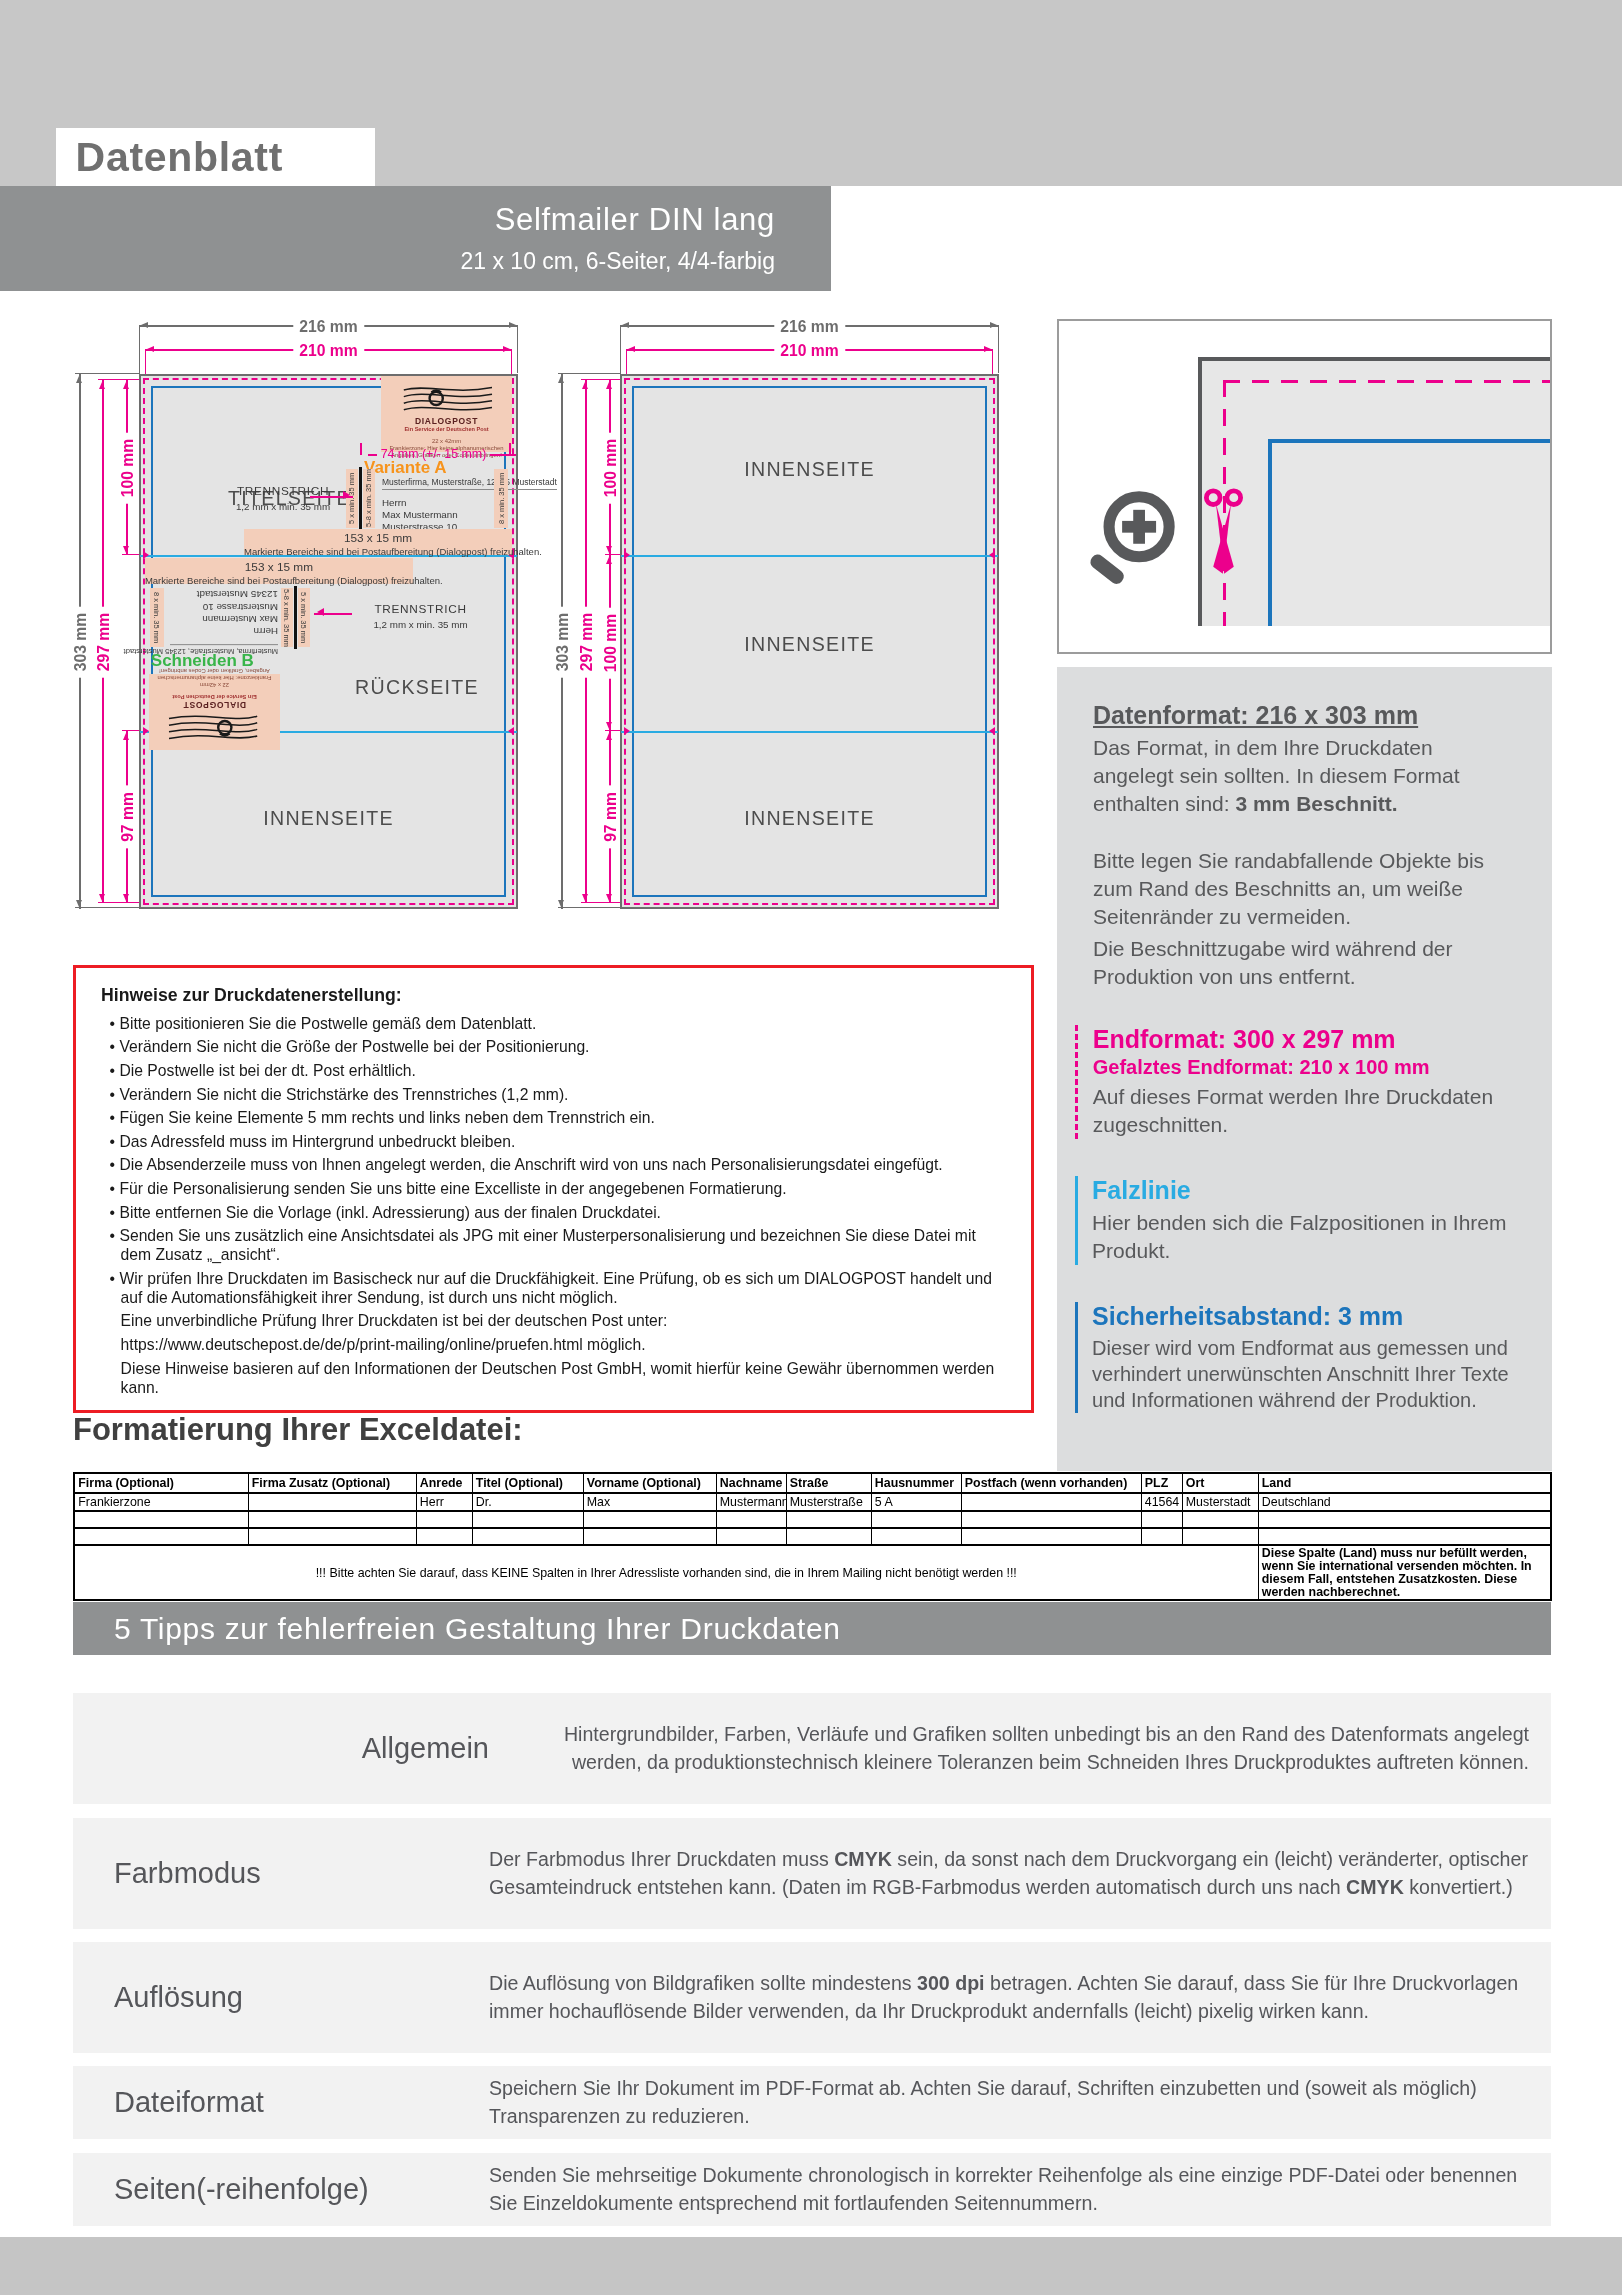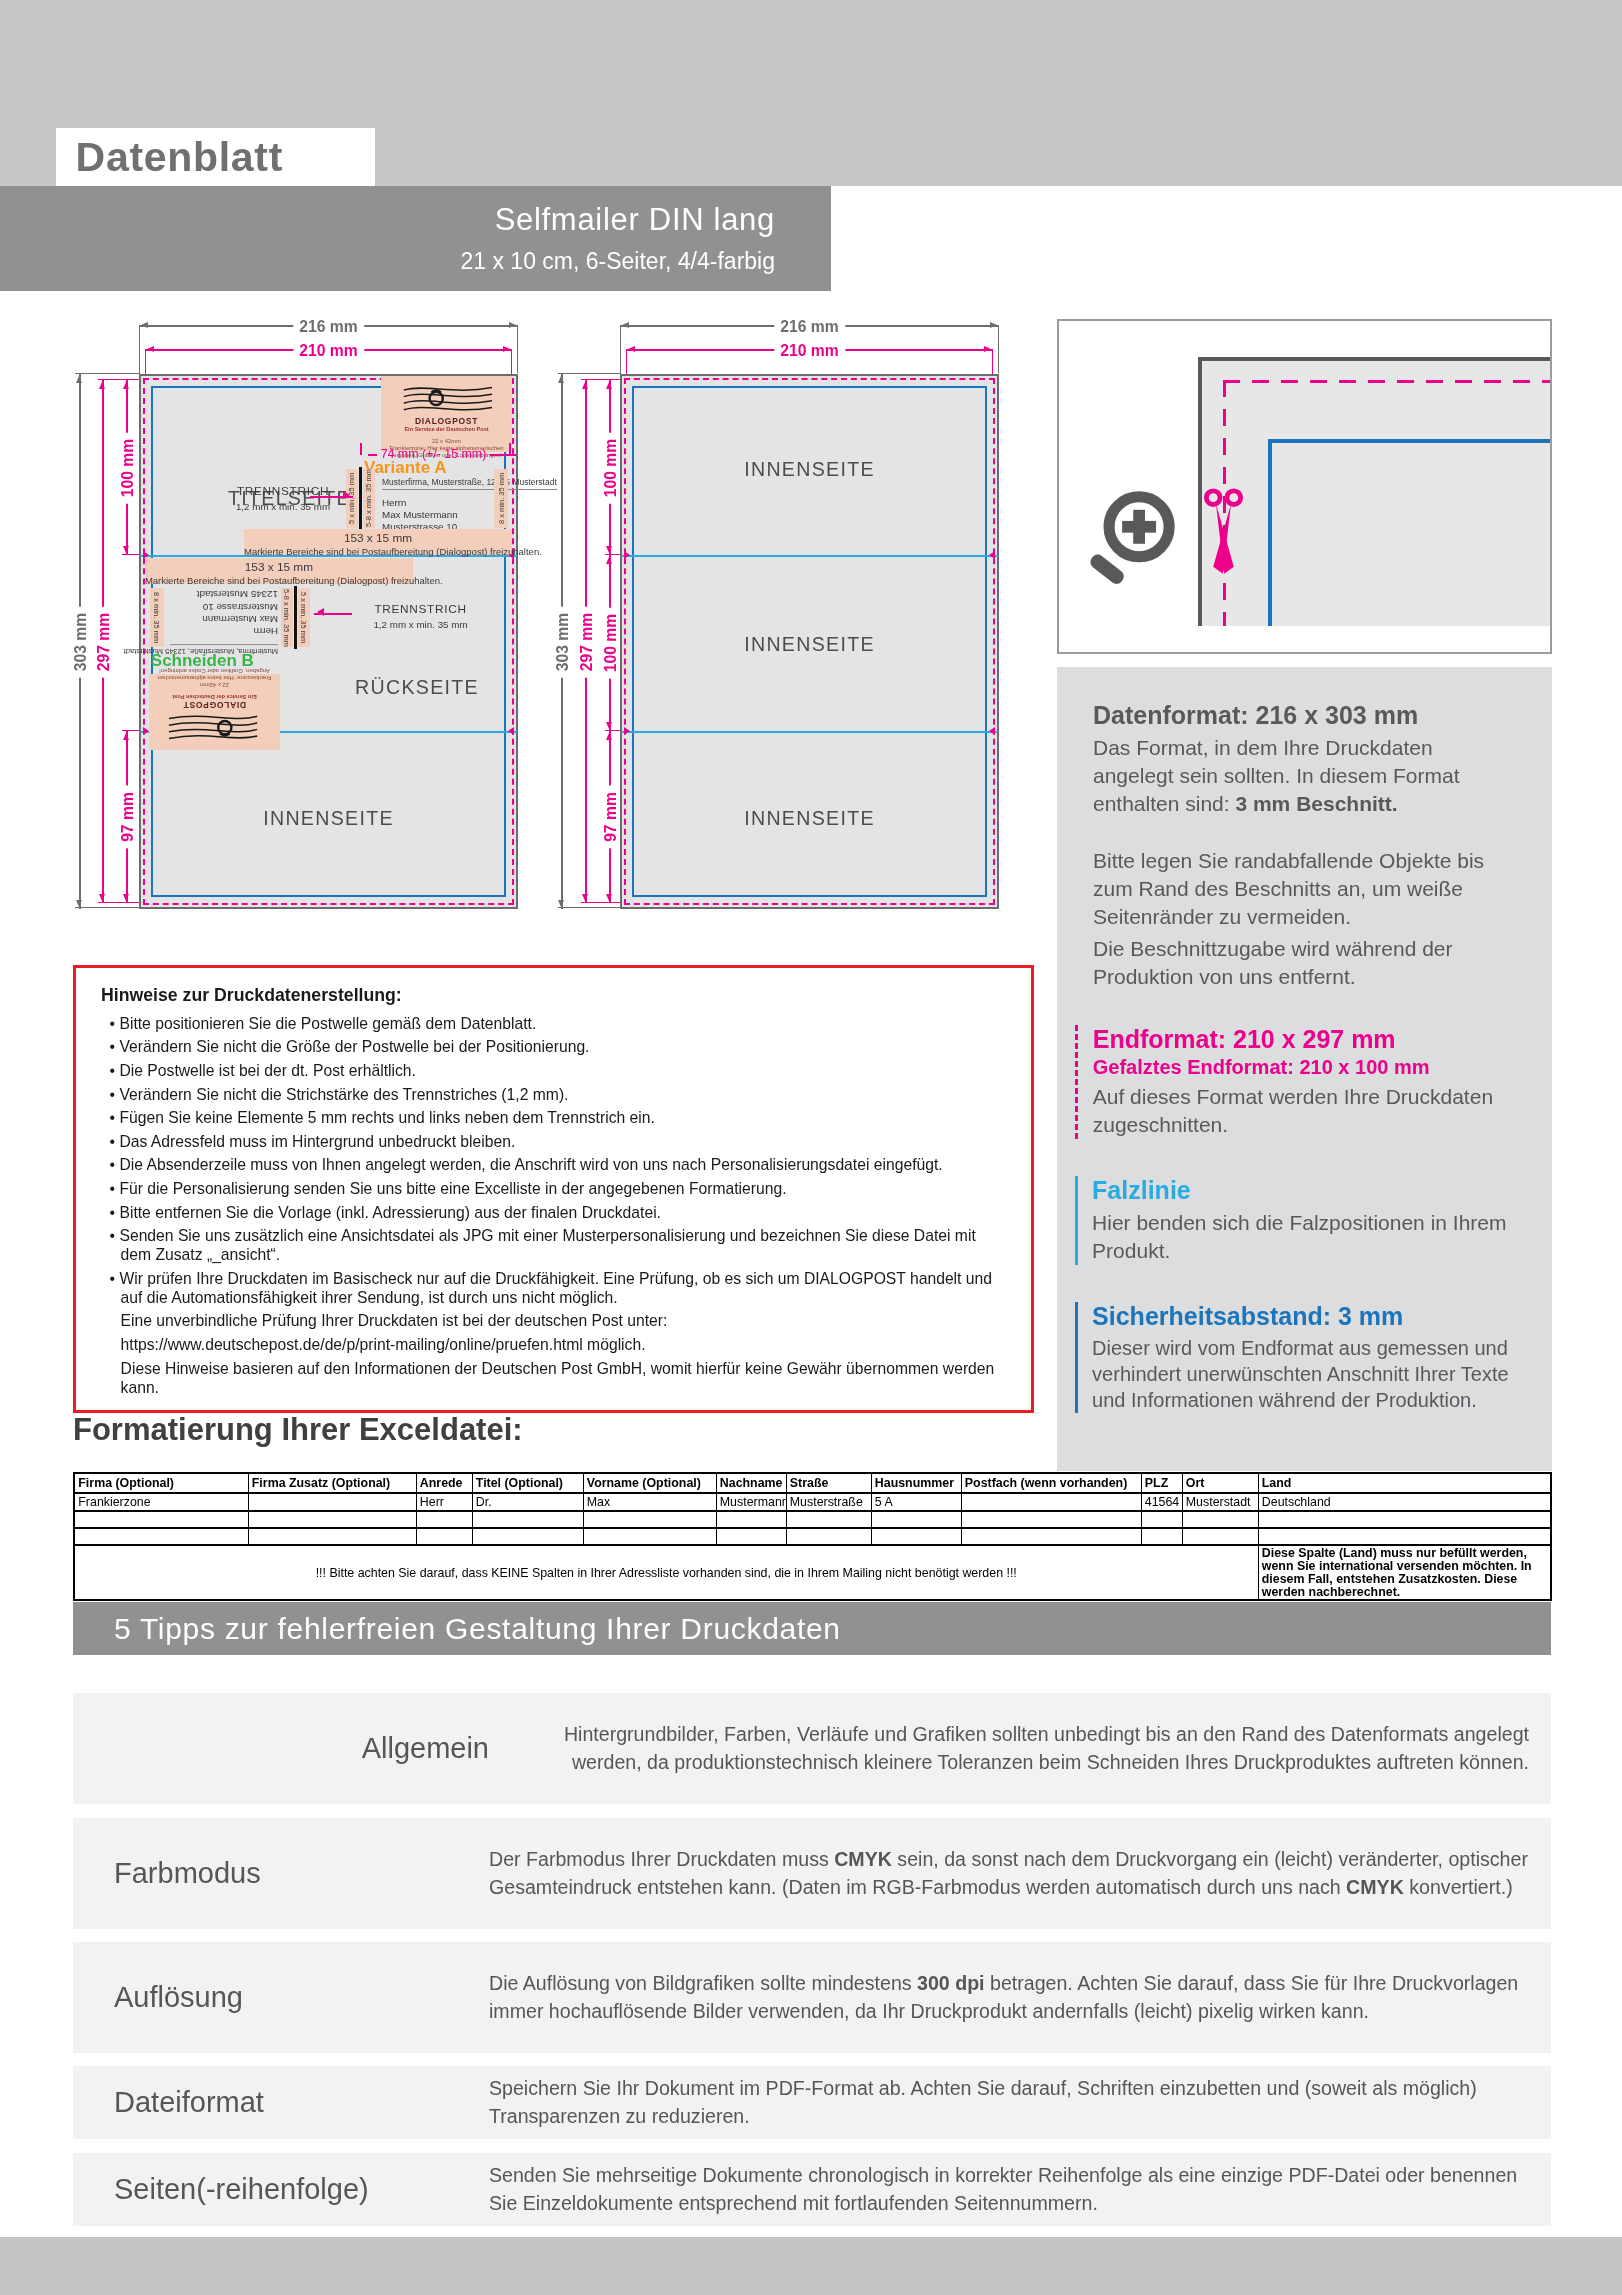--- a/index.html
+++ b/index.html
@@ -81,21 +81,21 @@
   .dash-v{position:absolute;left:164px;top:59px;bottom:26px;width:3.3px;
     background:repeating-linear-gradient(180deg,#EC008C 0 17px,transparent 17px 29px);}
   .dash-h{position:absolute;left:164px;right:0;top:59px;height:3.3px;
     background:repeating-linear-gradient(90deg,#EC008C 0 17px,transparent 17px 29px);}
   .blue-v{position:absolute;left:209px;top:118px;bottom:26px;width:3.9px;background:#1C75BC;}
   .blue-h{position:absolute;left:209px;right:0;top:118px;height:3.9px;background:#1C75BC;}
 
   
   .info-panel{left:1057px;top:667px;width:495px;height:804px;background:#DCDDDE;
     box-sizing:border-box;padding:34px 33px 0 36px;}
-  .ip-h{font-size:25px;font-weight:700;color:#58595B;}
+  .ip-h{font-size:25px;font-weight:700;color:#58595B;text-decoration:underline;}
   .ip-p{font-size:21px;line-height:28px;color:#58595B;margin-top:3.9px;}
   .blk{margin-bottom:0;}
   .endf{border-left:3.3px dashed #EC008C;padding-left:14.4px;margin-left:-17.7px;}
   .endf .h1{font-size:25px;font-weight:700;color:#EC008C;}
   .endf .h2{font-size:20px;font-weight:700;color:#EC008C;margin-top:2.6px;}
   .falz{border-left:3.9px solid #29ABE2;padding-left:14.4px;margin-left:-18.3px;}
   .falz .h1{font-size:25px;font-weight:700;color:#29ABE2;}
   .sich{border-left:3.9px solid #1C75BC;padding-left:14.4px;margin-left:-18.3px;}
   .sich .h1{font-size:25px;font-weight:700;color:#1C75BC;}
   .sich .ip-p{font-size:20px;line-height:26px;}
@@ -372,21 +372,21 @@
   </div>
 
   <div class="abs info-panel">
     <div class="blk">
       <div class="ip-h">Datenformat: 216 x 303 mm</div>
       <div class="ip-p"><span>Das Format, in dem Ihre Druckdaten angelegt sein sollten. In diesem Format enthalten sind: </span><span style="font-weight: 700;">3 mm Beschnitt.</span></div>
       <div class="ip-p" style="margin-top:29px;">Bitte legen Sie randabfallende Objekte bis zum Rand des Beschnitts an, um weiße Seitenränder zu vermeiden.</div>
       <div class="ip-p">Die Beschnittzugabe wird während der Produktion von uns entfernt.</div>
     </div>
     <div class="blk endf" style="margin-top:34px;">
-      <div class="h1">Endformat: 210 x 297 mm</div>
+      <div class="h1">Endformat: 300 x 297 mm</div>
       <div class="h2">Gefalztes Endformat: 210 x 100 mm</div>
       <div class="ip-p">Auf dieses Format werden Ihre Druckdaten zugeschnitten.</div>
     </div>
     <div class="blk falz" style="margin-top:37px;">
       <div class="h1">Falzlinie</div>
       <div class="ip-p">Hier benden sich die Falzpositionen in Ihrem Produkt.</div>
     </div>
     <div class="blk sich" style="margin-top:37px;">
       <div class="h1">Sicherheitsabstand: 3 mm</div>
       <div class="ip-p">Dieser wird vom Endformat aus gemessen und verhindert unerwünschten Anschnitt Ihrer Texte und Informationen während der Produktion.</div>

